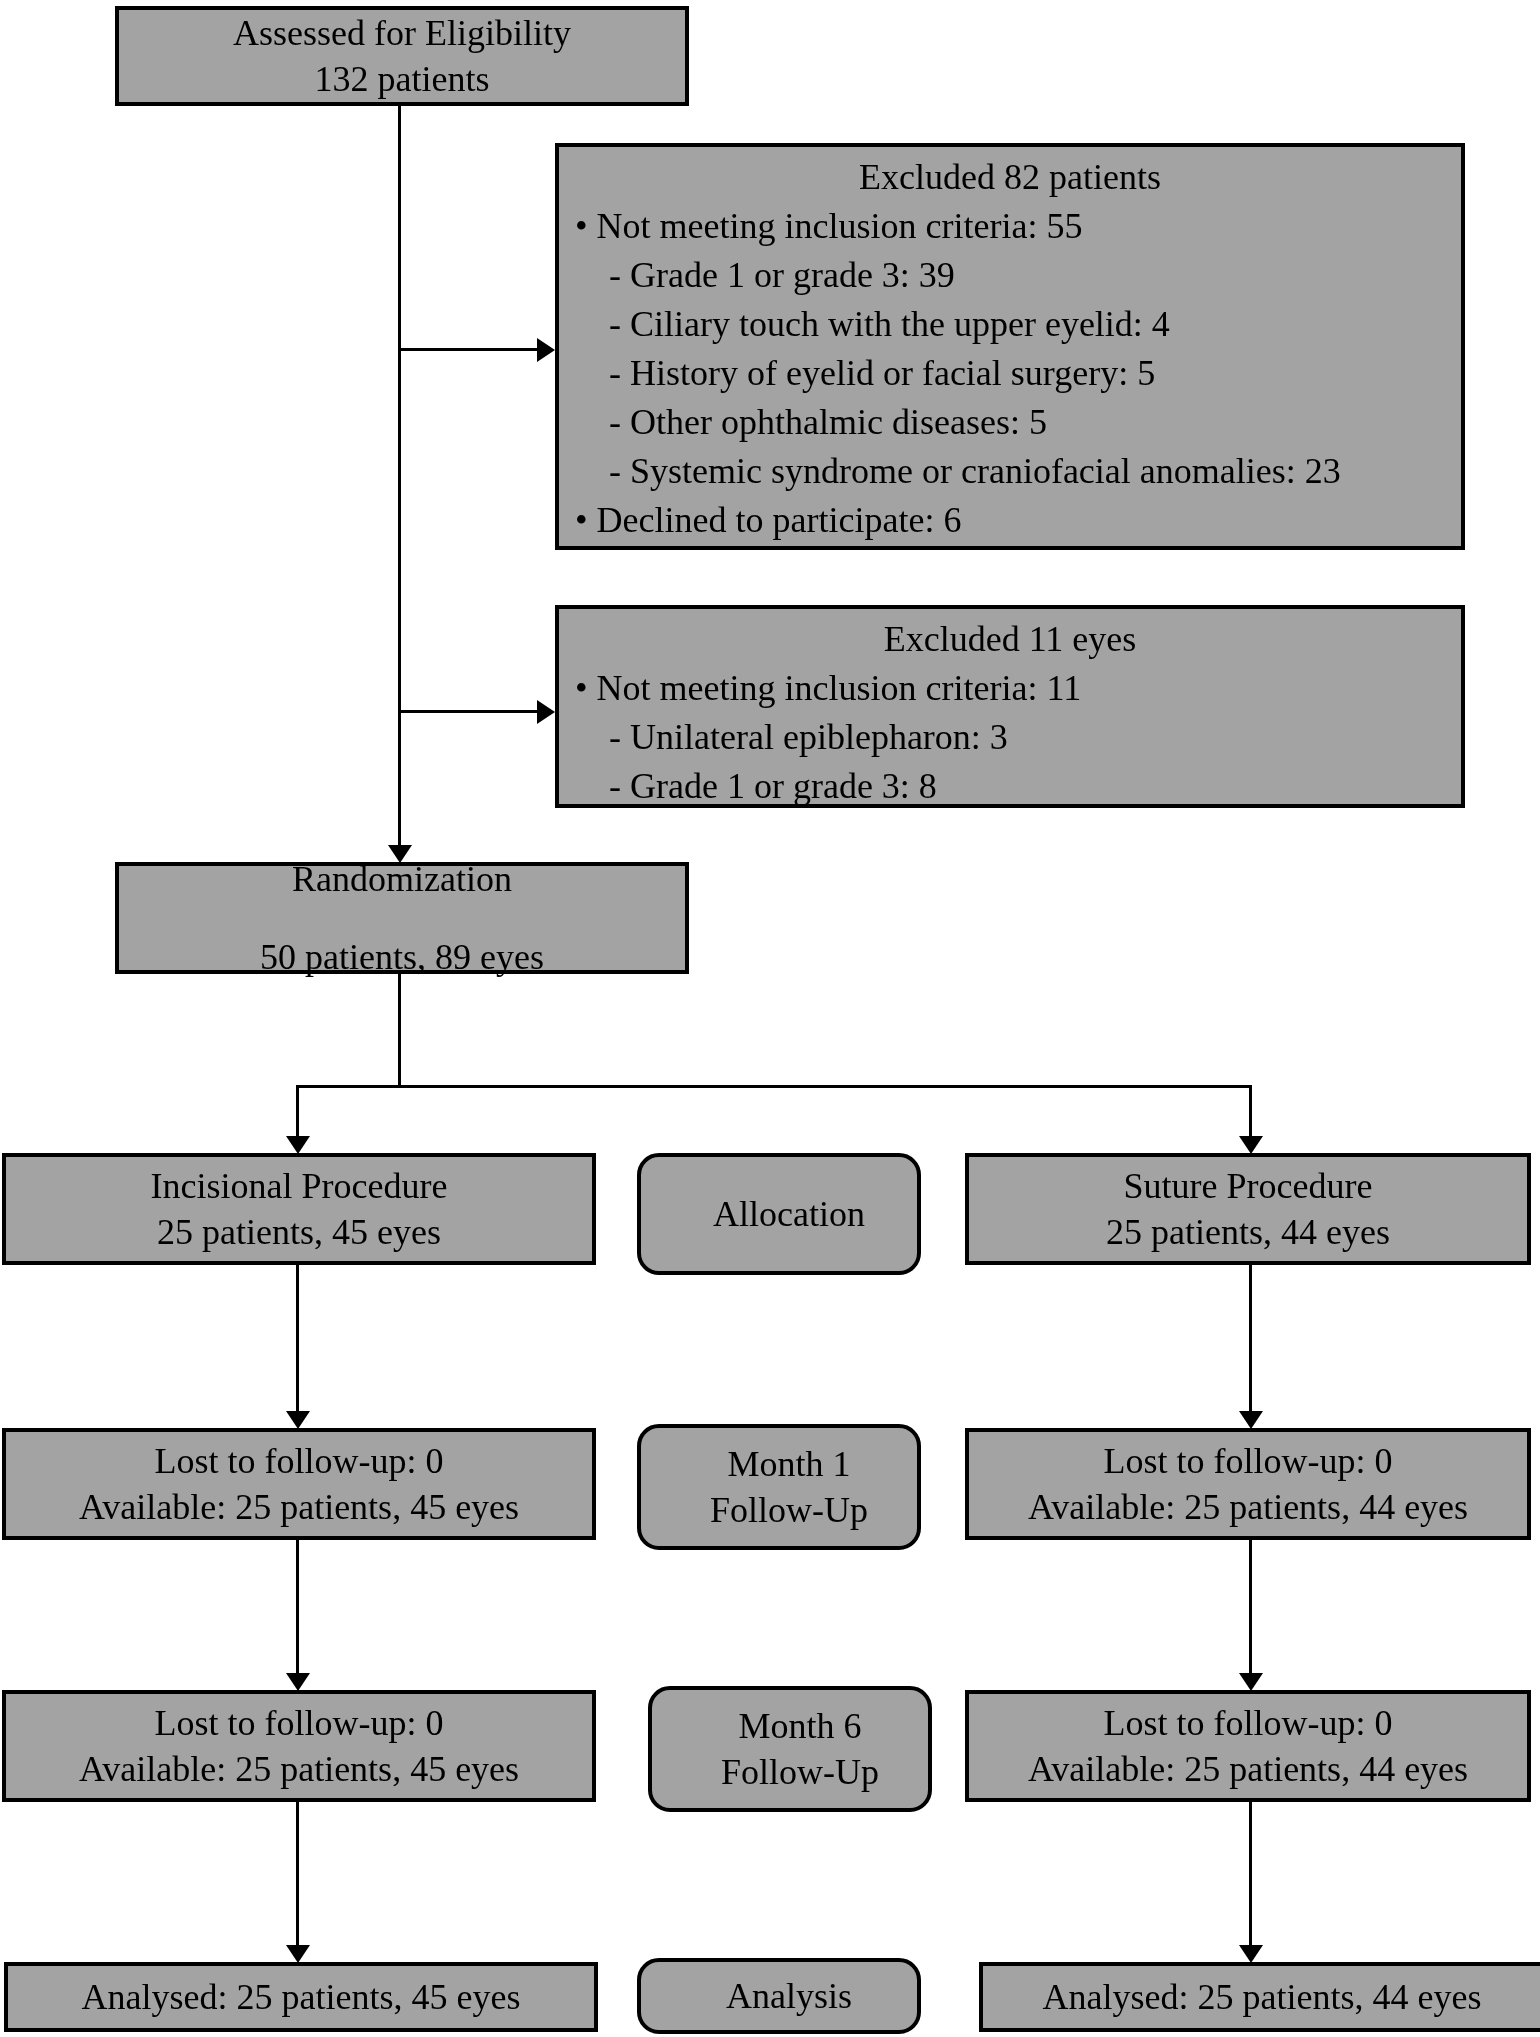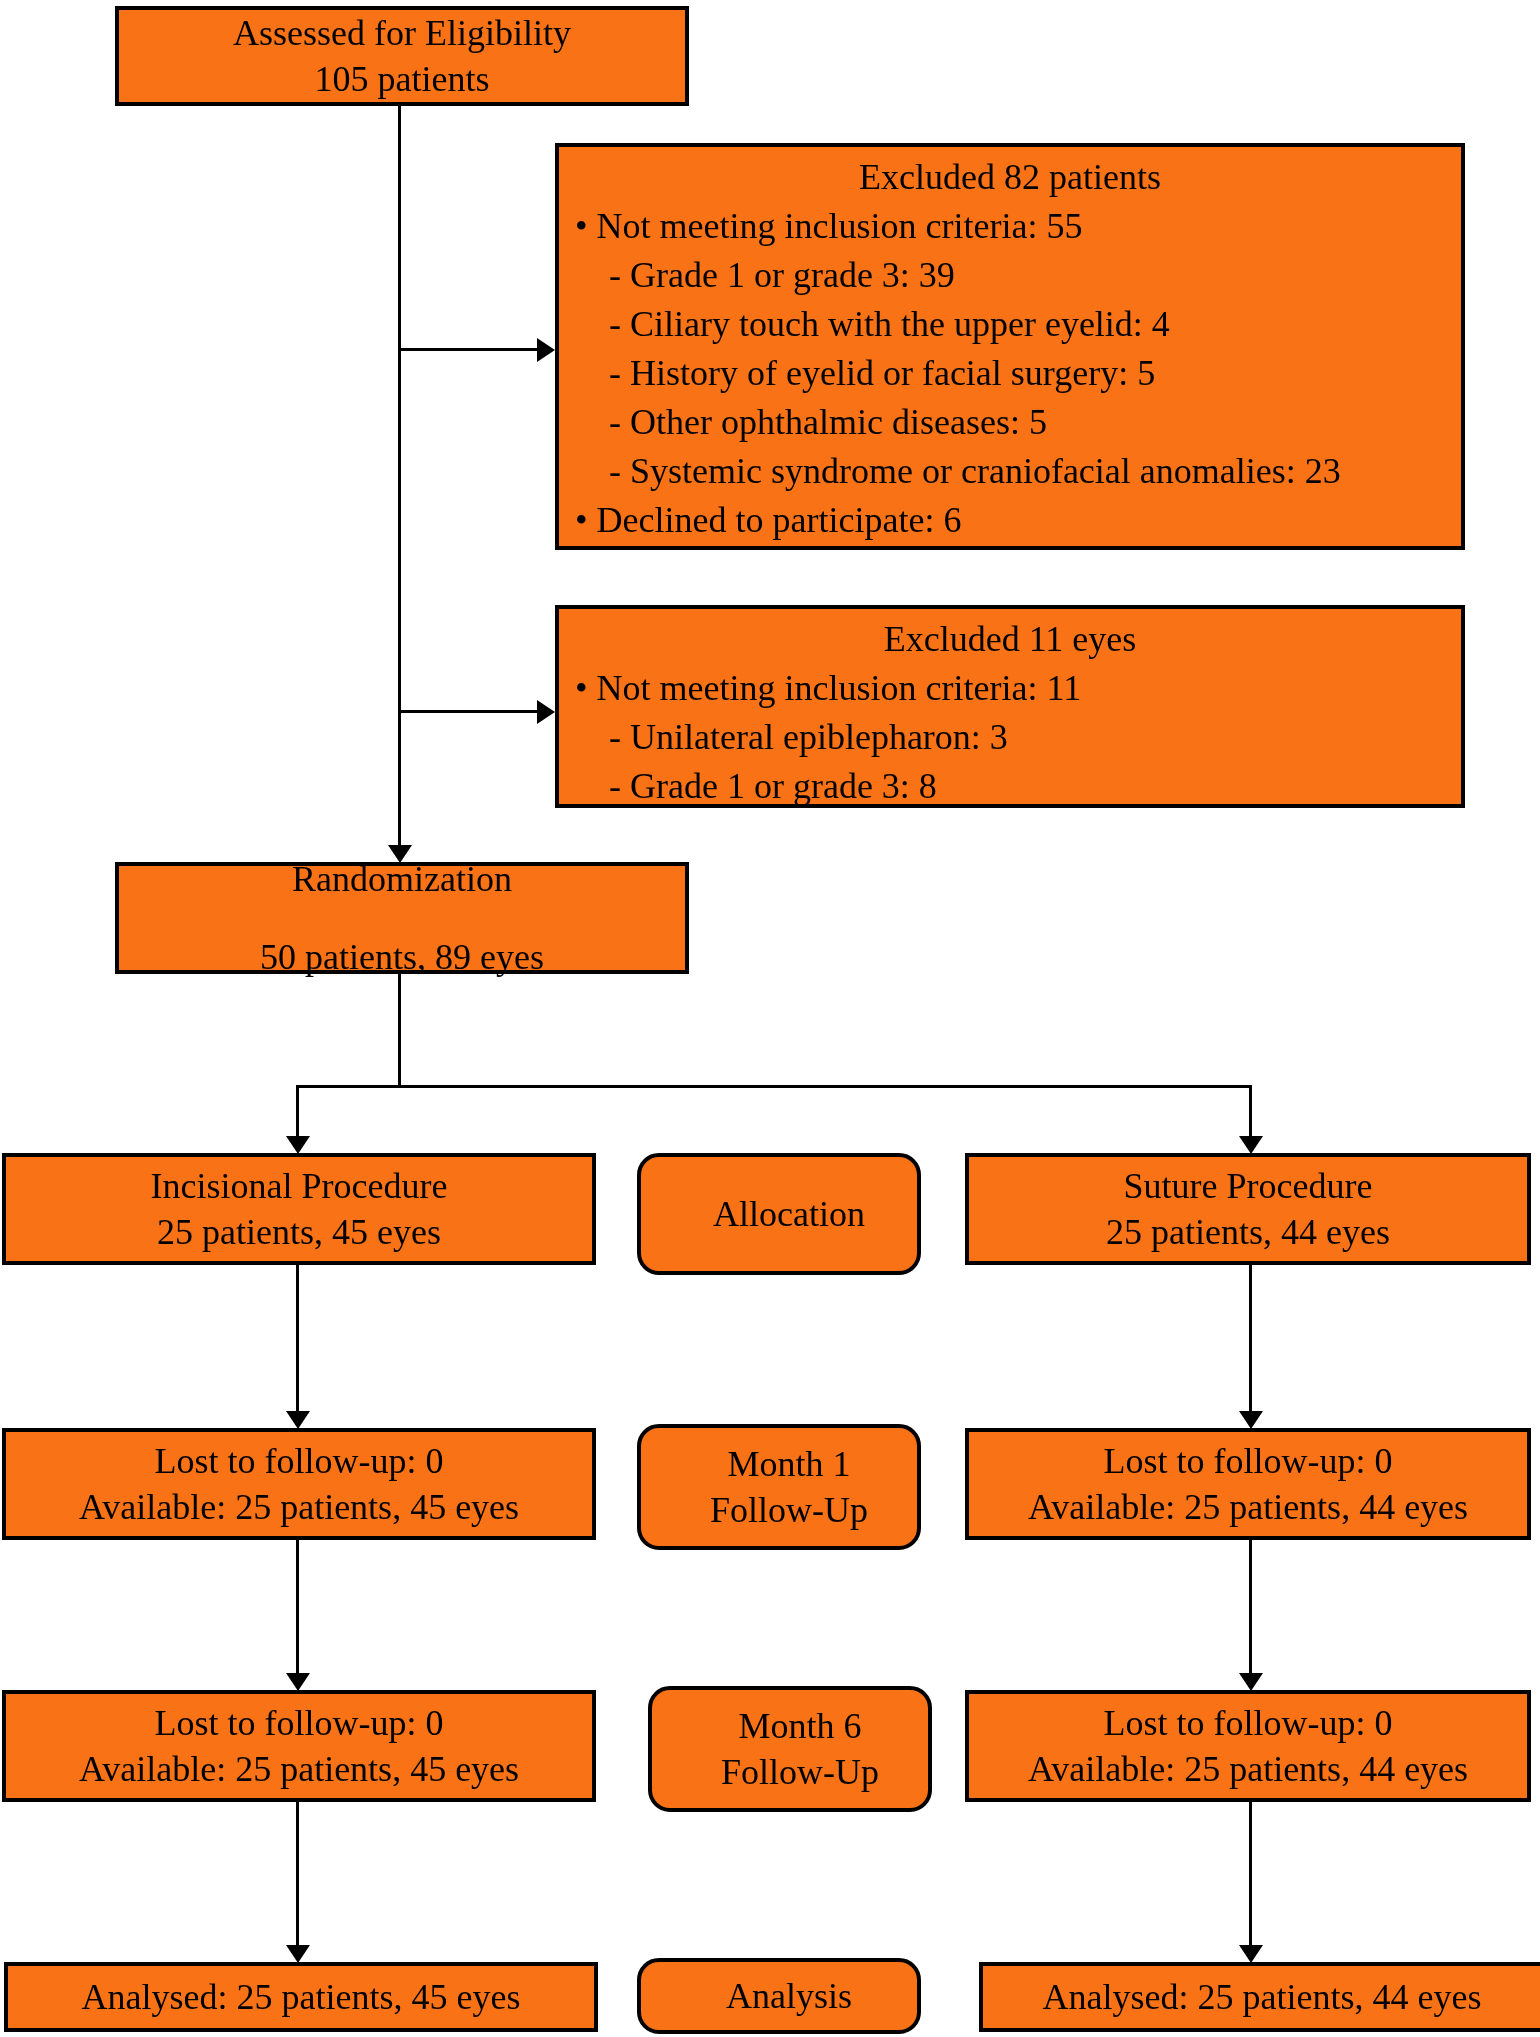--- a/index.html
+++ b/index.html
@@ -8,21 +8,21 @@
     position:relative;
     width:1540px;height:2037px;
     background:#ffffff;
     font-family:"Liberation Serif","DejaVu Serif",serif;
     color:#000000;
   }
   .box{
     position:absolute;
     box-sizing:border-box;
     border:4px solid #000000;
-    background:#f97316;
+    background:#a3a3a3;
     font-size:36px;
     line-height:46px;
     display:flex;
     flex-direction:column;
     align-items:center;
     justify-content:center;
     text-align:center;
   }
   .box.rounded{border-radius:22px;padding-left:20px;}
   .box.list{
@@ -116,21 +116,21 @@
   <div class="ah-down" id="lh3"></div>
   <div class="line" id="rv3"></div>
   <div class="ah-down" id="rh3"></div>
   <div class="line" id="lv4"></div>
   <div class="ah-down" id="lh4"></div>
   <div class="line" id="rv4"></div>
   <div class="ah-down" id="rh4"></div>
 
   <div class="box" id="assessed">
     <span>Assessed for Eligibility</span>
-    <span>105 patients</span>
+    <span>132 patients</span>
   </div>
 
   <div class="box list" id="excluded82">
     <span class="title">Excluded 82 patients</span>
     <span class="item">• Not meeting inclusion criteria: 55</span>
     <span class="item sub">- Grade 1 or grade 3: 39</span>
     <span class="item sub">- Ciliary touch with the upper eyelid: 4</span>
     <span class="item sub">- History of eyelid or facial surgery: 5</span>
     <span class="item sub">- Other ophthalmic diseases: 5</span>
     <span class="item sub">- Systemic syndrome or craniofacial anomalies: 23</span>

